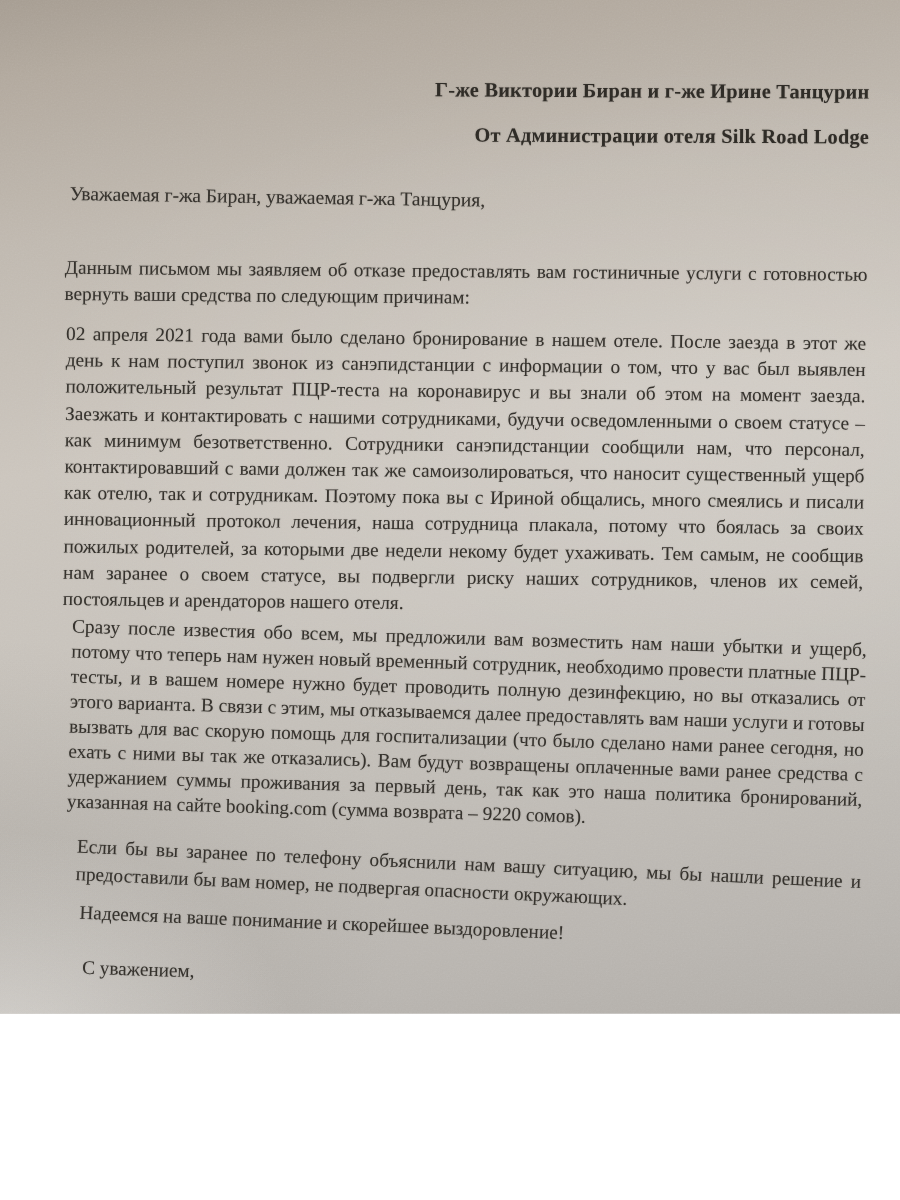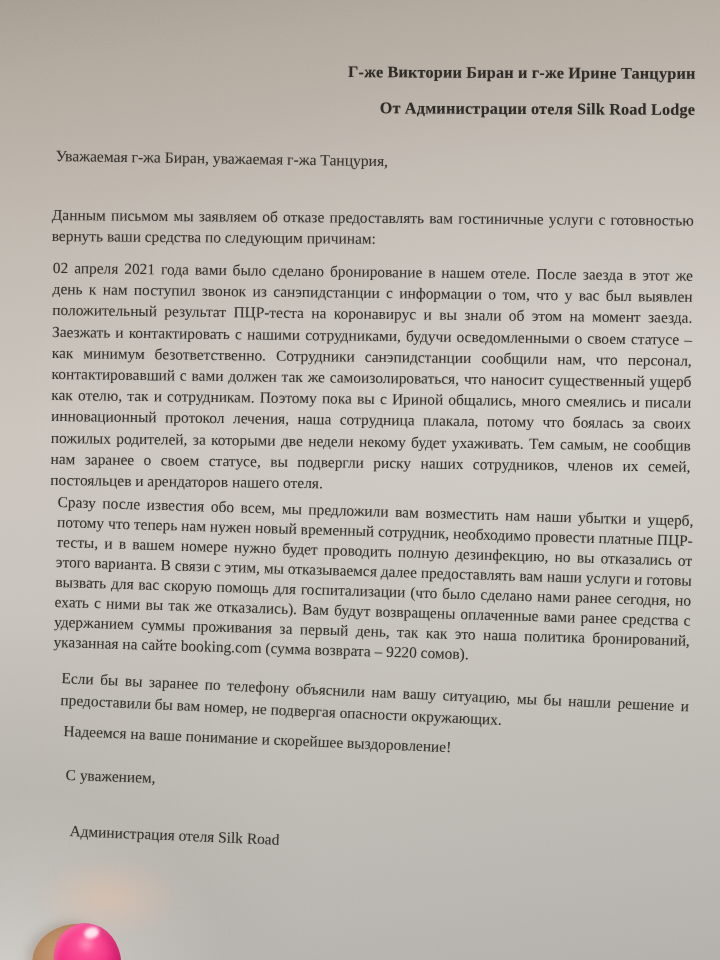--- a/index.html
+++ b/index.html
@@ -7,21 +7,21 @@
     padding: 0;
     width: 720px;
     height: 960px;
     overflow: hidden;
     font-family: "Liberation Serif", "DejaVu Serif", serif;
   }
 
   .photo {
     position: relative;
     width: 720px;
-    height: 960px;
+    height: 811px;
     overflow: hidden;
     background:
       radial-gradient(130% 60% at 78% 42%, rgba(255,255,255,0.14), rgba(255,255,255,0) 60%),
       radial-gradient(60% 40% at 0% 104%, rgba(238,236,232,0.55), rgba(238,236,232,0) 55%),
       radial-gradient(90% 50% at -5% 90%, rgba(70,62,54,0.10), rgba(70,62,54,0) 55%),
       linear-gradient(172deg,
         #a69d92 0%,
         #b2a99e 7%,
         #c0b9b0 22%,
         #cbc5bd 42%,

